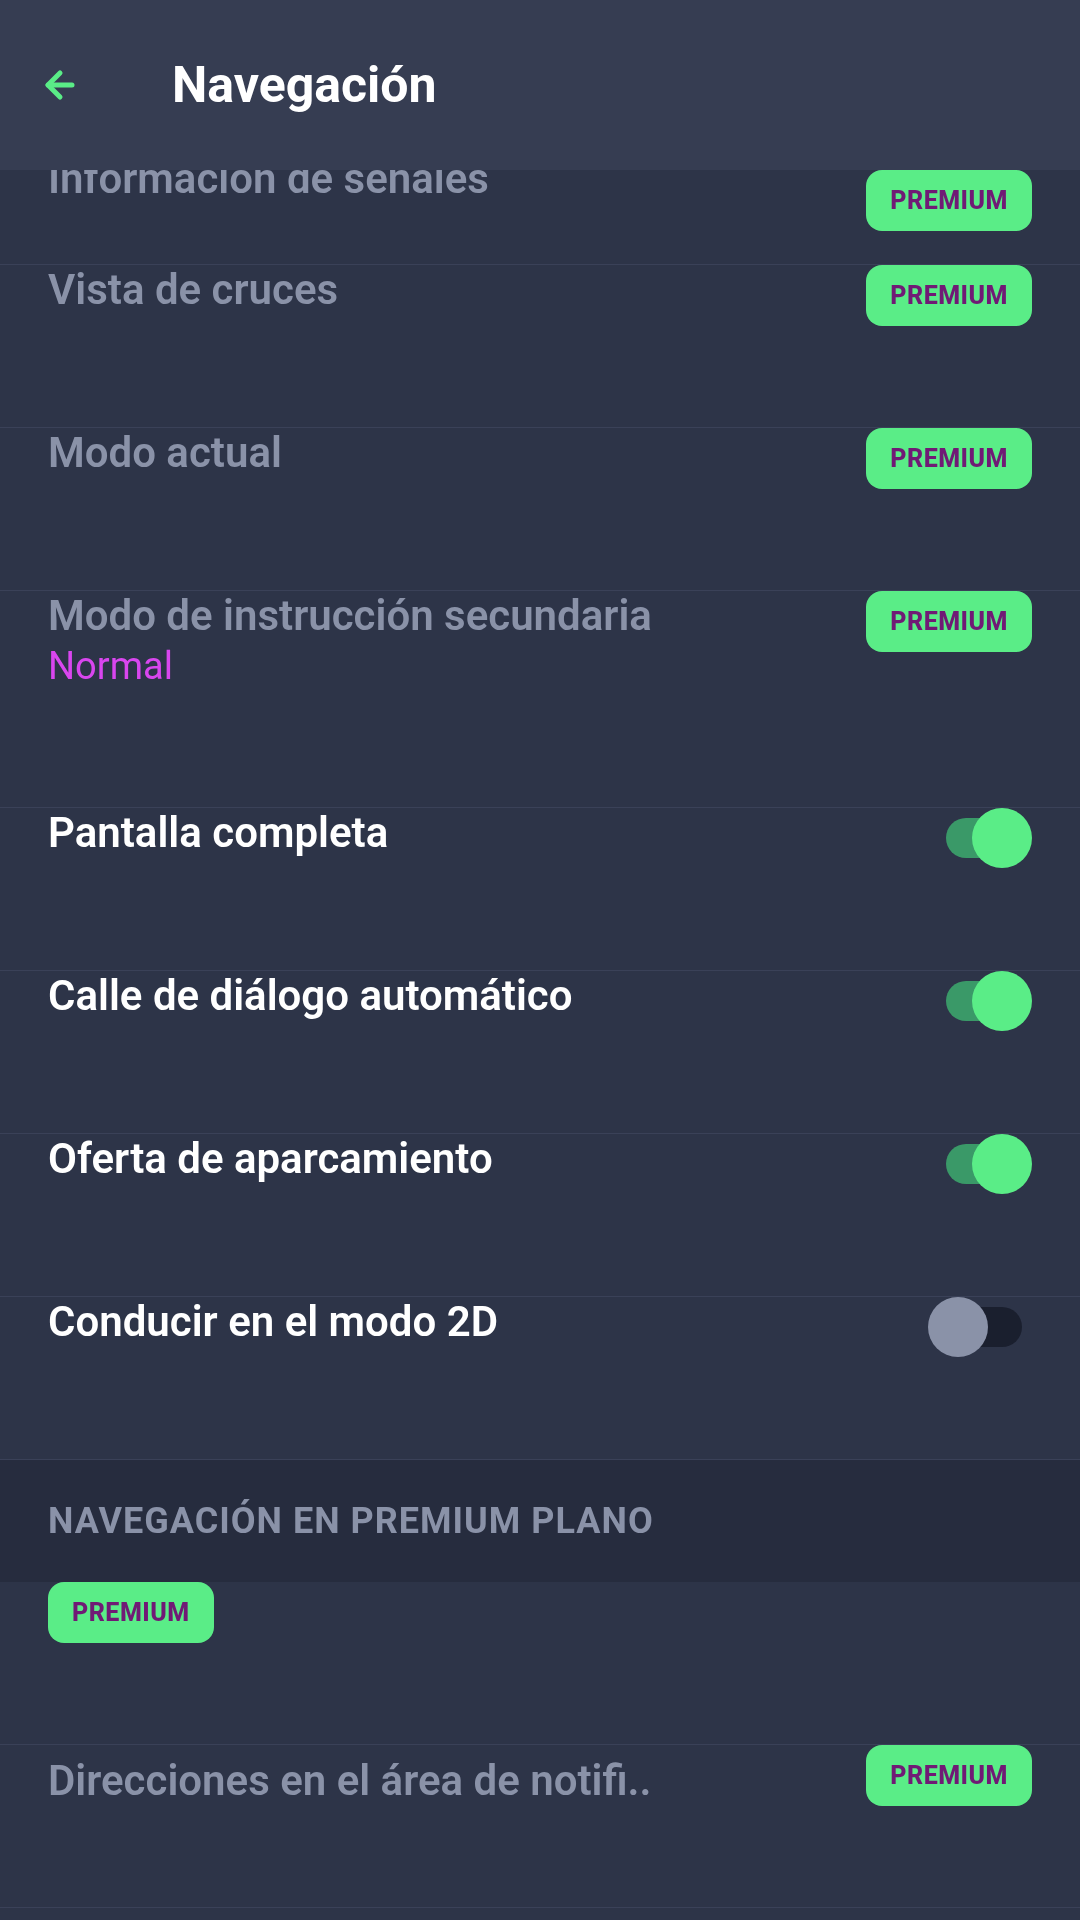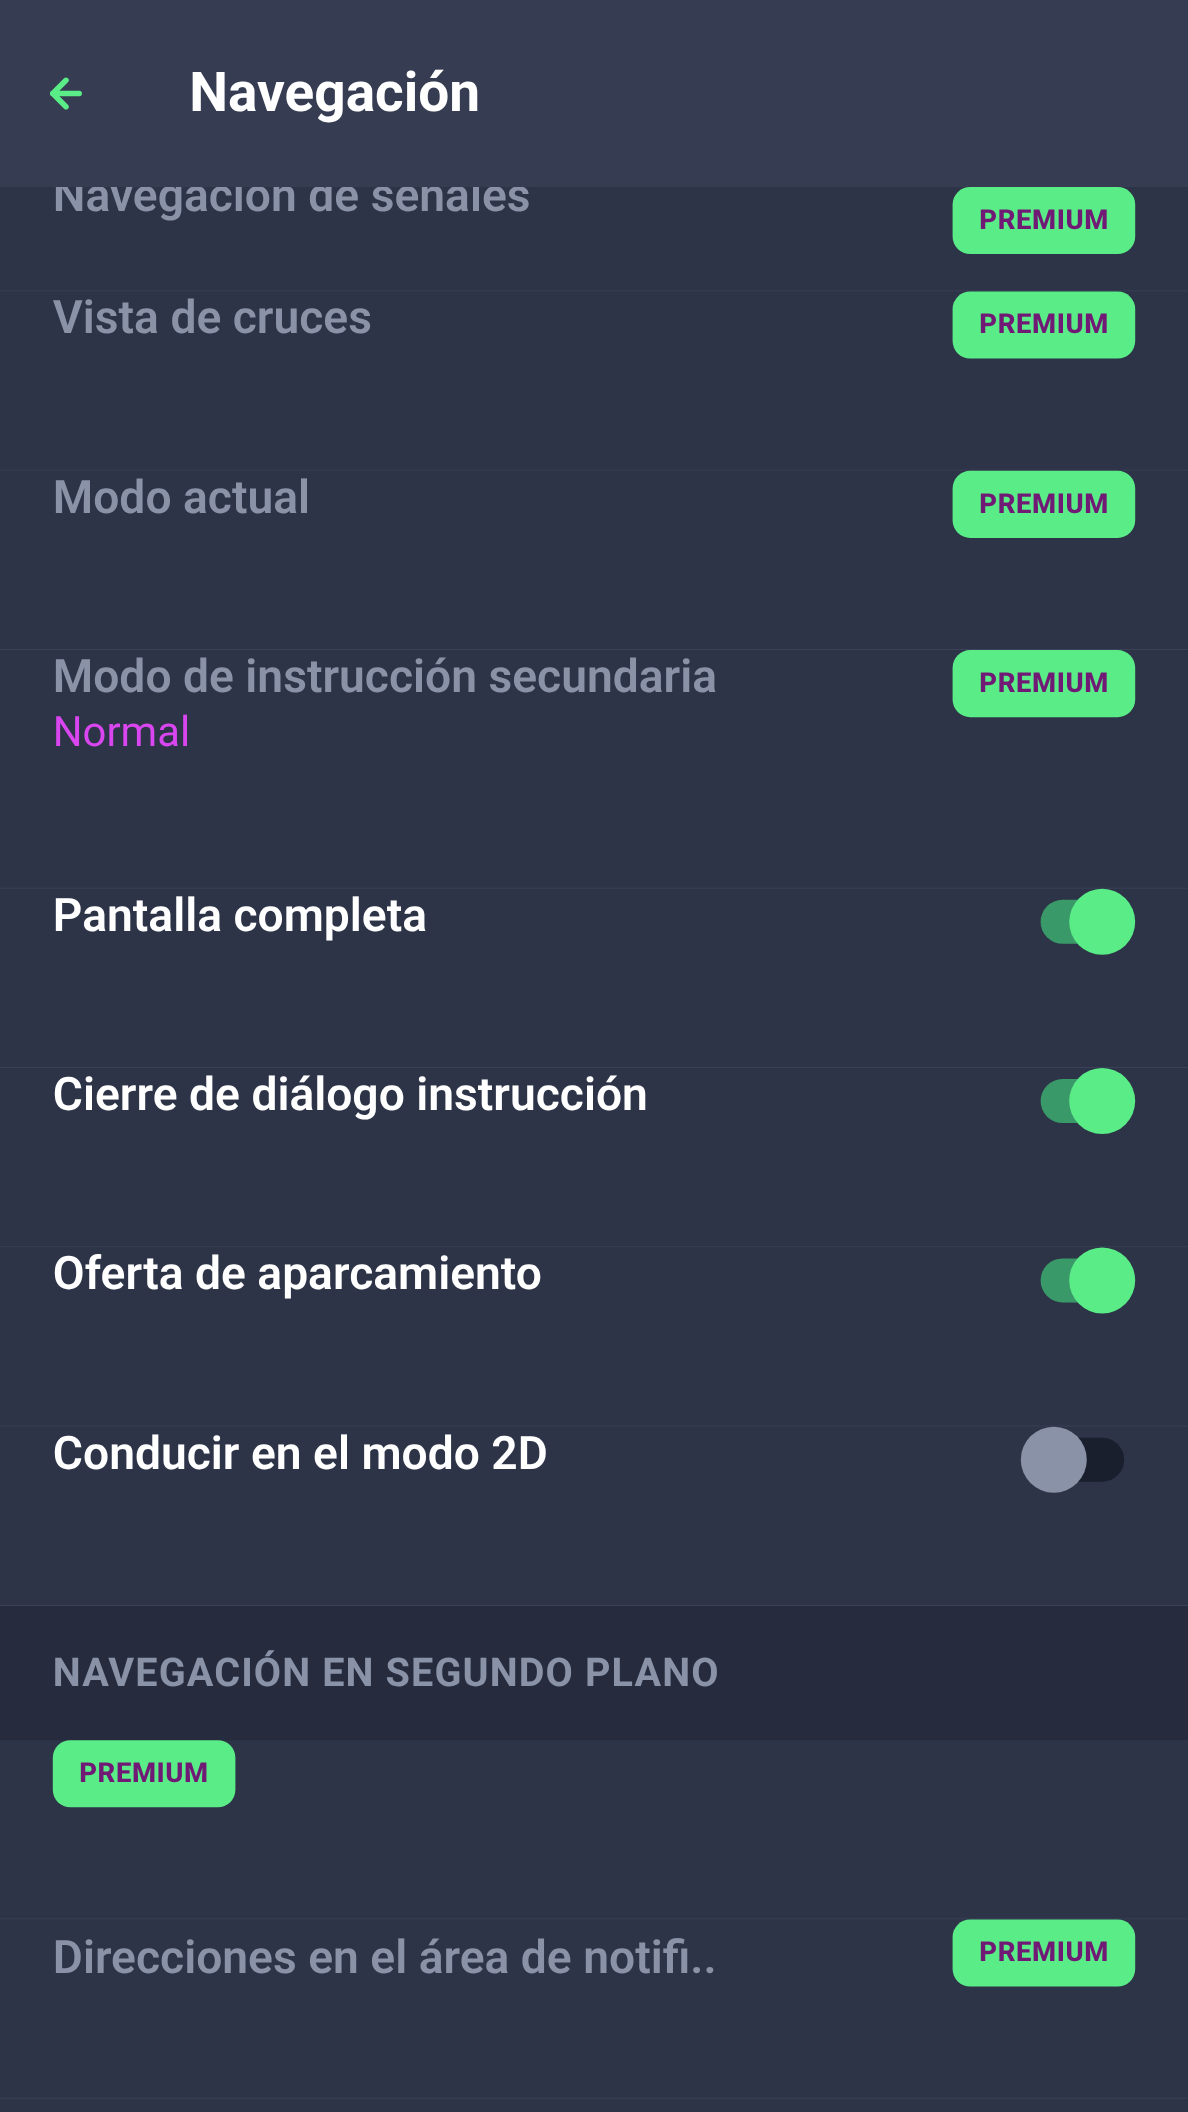--- a/index.html
+++ b/index.html
@@ -153,21 +153,21 @@
       <line x1="9" y1="12" x2="21" y2="12"></line>
     </svg>
   </div>
   <div class="header-title">Navegación</div>
 </div>
 
 <div class="content">
 
   <div class="setting-row partial-top">
     <div class="setting-text">
-      <span class="setting-label dimmed">Navegación de señales</span>
+      <span class="setting-label dimmed">Información de señales</span>
     </div>
     <div class="premium-badge">PREMIUM</div>
   </div>
 
   <div class="setting-row">
     <div class="setting-text">
       <span class="setting-label dimmed">Vista de cruces</span>
     </div>
     <div class="premium-badge">PREMIUM</div>
   </div>
@@ -192,21 +192,21 @@
       <span class="setting-label">Pantalla completa</span>
     </div>
     <div class="toggle on">
       <div class="toggle-track"></div>
       <div class="toggle-thumb"></div>
     </div>
   </div>
 
   <div class="setting-row">
     <div class="setting-text">
-      <span class="setting-label">Cierre de diálogo instrucción</span>
+      <span class="setting-label">Calle de diálogo automático</span>
     </div>
     <div class="toggle on">
       <div class="toggle-track"></div>
       <div class="toggle-thumb"></div>
     </div>
   </div>
 
   <div class="setting-row">
     <div class="setting-text">
       <span class="setting-label">Oferta de aparcamiento</span>
@@ -220,21 +220,21 @@
   <div class="setting-row">
     <div class="setting-text">
       <span class="setting-label">Conducir en el modo 2D</span>
     </div>
     <div class="toggle off">
       <div class="toggle-track"></div>
       <div class="toggle-thumb"></div>
     </div>
   </div>
 
-  <div class="section-header">NAVEGACIÓN EN SEGUNDO PLANO</div>
+  <div class="section-header">NAVEGACIÓN EN PREMIUM PLANO</div>
 
   <div class="setting-row">
     <div class="premium-badge">PREMIUM</div>
   </div>
 
   <div class="setting-row">
     <div class="setting-text">
       <span class="setting-label dimmed truncate">Direcciones en el área de notifi..</span>
     </div>
     <div class="premium-badge">PREMIUM</div>

